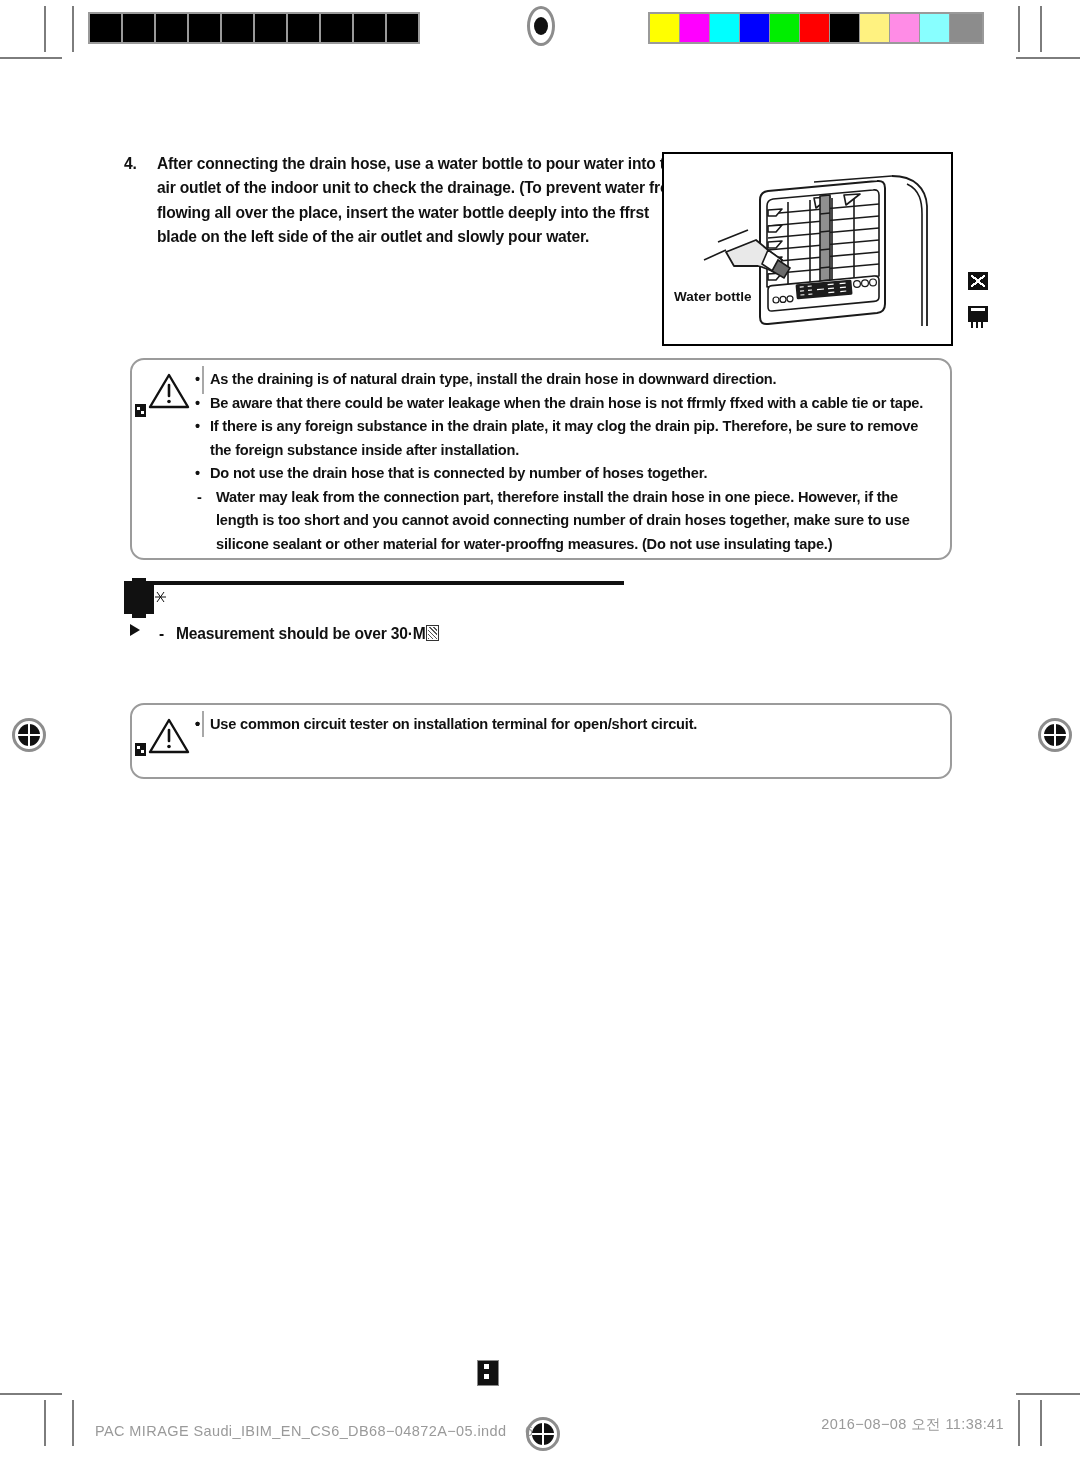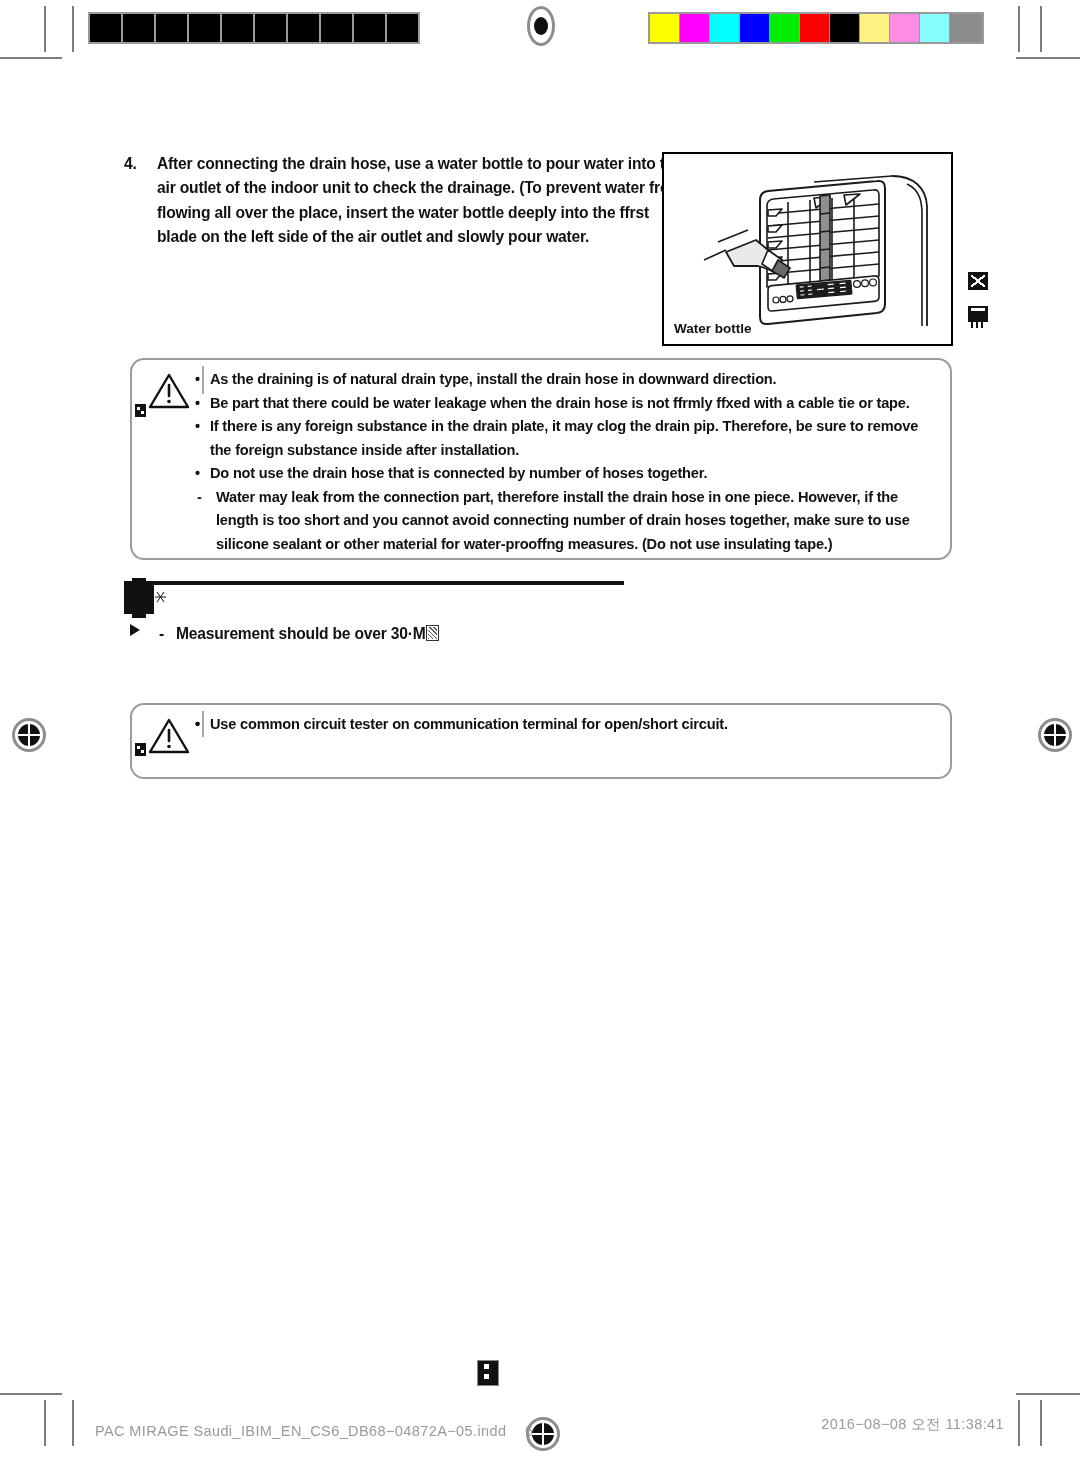--- a/index.html
+++ b/index.html
@@ -42,21 +42,21 @@
   
   .page{position:absolute;left:0;top:0;width:1080px;height:1476px;}
 
   .step{position:absolute;left:124px;top:152px;width:560px;
         font-size:15.6px;font-weight:bold;color:#111;line-height:24.3px;letter-spacing:-0.18px;}
   .step .num{position:absolute;left:0;top:0;width:28px;}
   .step .txt{display:block;margin-left:33px;}
 
   .figure{position:absolute;left:662px;top:152px;width:287px;height:190px;border:2px solid #000;background:#fff;overflow:hidden;}
   .figure svg{display:block;}
-  .fig-label{position:absolute;left:10px;top:135px;font-size:13.5px;font-weight:bold;color:#111;margin-top:32px;}
+  .fig-label{position:absolute;left:10px;top:135px;font-size:13.5px;font-weight:bold;color:#111;}
 
   
   .caution{position:absolute;border:2px solid #9b9b9b;border-radius:14px;background:#fff;}
   .caution .tri{position:absolute;left:16px;top:12px;width:42px;height:38px;}
   .caution .divider{position:absolute;left:70px;width:2px;background:#a8a8a8;}
   .caution .tofu{position:absolute;left:3px;width:11px;height:13px;background:#111;}
   .caution .tofu::before{content:"";position:absolute;left:2px;top:3px;width:3px;height:3px;background:#fff;}
   .caution .tofu::after{content:"";position:absolute;left:6px;top:7px;width:3px;height:3px;background:#fff;}
 
   .c-list{position:absolute;left:62px;right:14px;top:8px;font-size:14.6px;font-weight:bold;color:#111;line-height:23.5px;letter-spacing:-0.2px;}
@@ -254,21 +254,21 @@
     <div class="tofu" style="top:44px;"></div>
     <div class="divider" style="top:6px;height:28px;"></div>
 
     <div class="c-list">
       <div class="li">
         <span class="b">•</span>
         <span>As the draining is of natural drain type, install the drain hose in downward direction.</span>
       </div>
       <div class="li">
         <span class="b">•</span>
-        <span>Be part that there could be water leakage when the drain hose is not ffrmly ffxed with a cable tie or tape.</span>
+        <span>Be aware that there could be water leakage when the drain hose is not ffrmly ffxed with a cable tie or tape.</span>
       </div>
       <div class="li">
         <span class="b">•</span>
         <span>If there is any foreign substance in the drain plate, it may clog the drain pip. Therefore, be sure to remove the foreign substance inside after installation.</span>
       </div>
       <div class="li">
         <span class="b">•</span>
         <span>Do not use the drain hose that is connected by number of hoses together.</span>
       </div>
       <div class="li dash">
@@ -304,21 +304,21 @@
     </svg>
     <div class="tofu" style="top:38px;"></div>
     <div class="divider" style="top:6px;height:26px;"></div>
 
     <div class="c-list">
       <div class="li">
         <span class="b">•</span>
       </div>
       <div class="li">
         <span class="b">•</span>
-        <span>Use common circuit tester on communication terminal for open/short circuit.</span>
+        <span>Use common circuit tester on installation terminal for open/short circuit.</span>
       </div>
     </div>
   </div>
 
   <div class="bottom-tofu"></div>
 </div>
 
 <div class="footer">
   <div class="fl">
     <span>PAC MIRAGE Saudi_IBIM_EN_CS6_DB68−04872A−05.indd</span>

